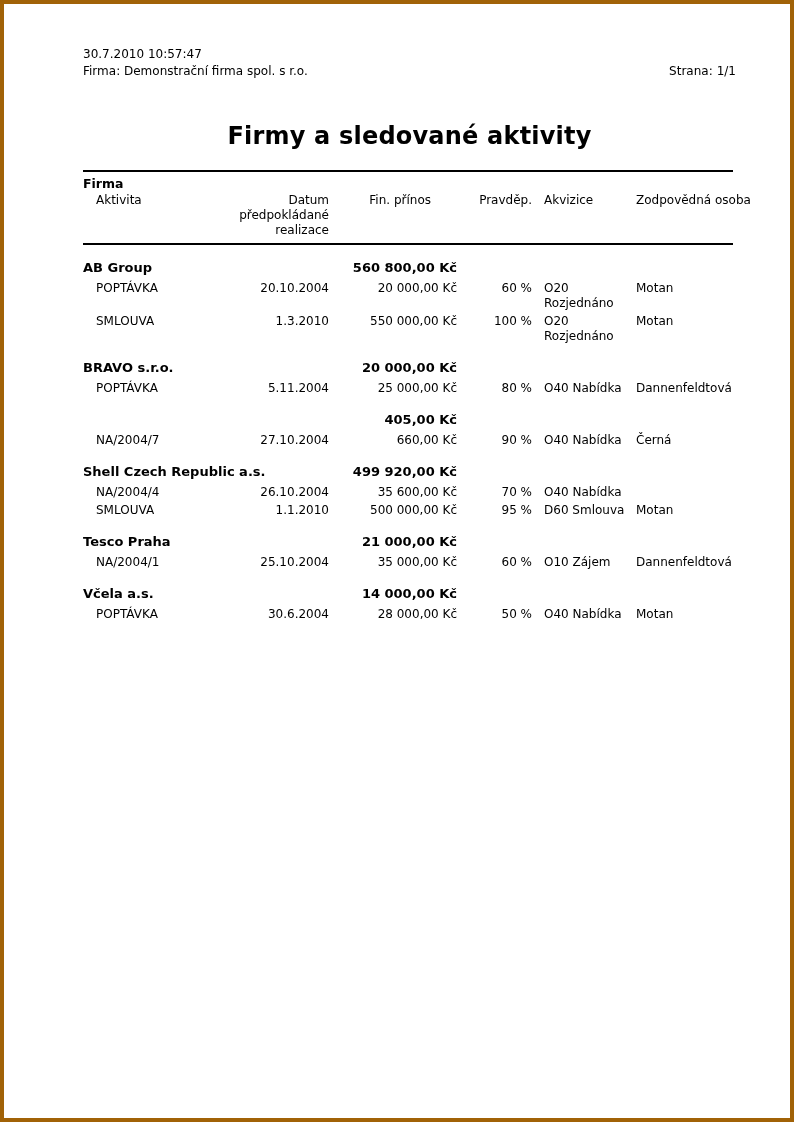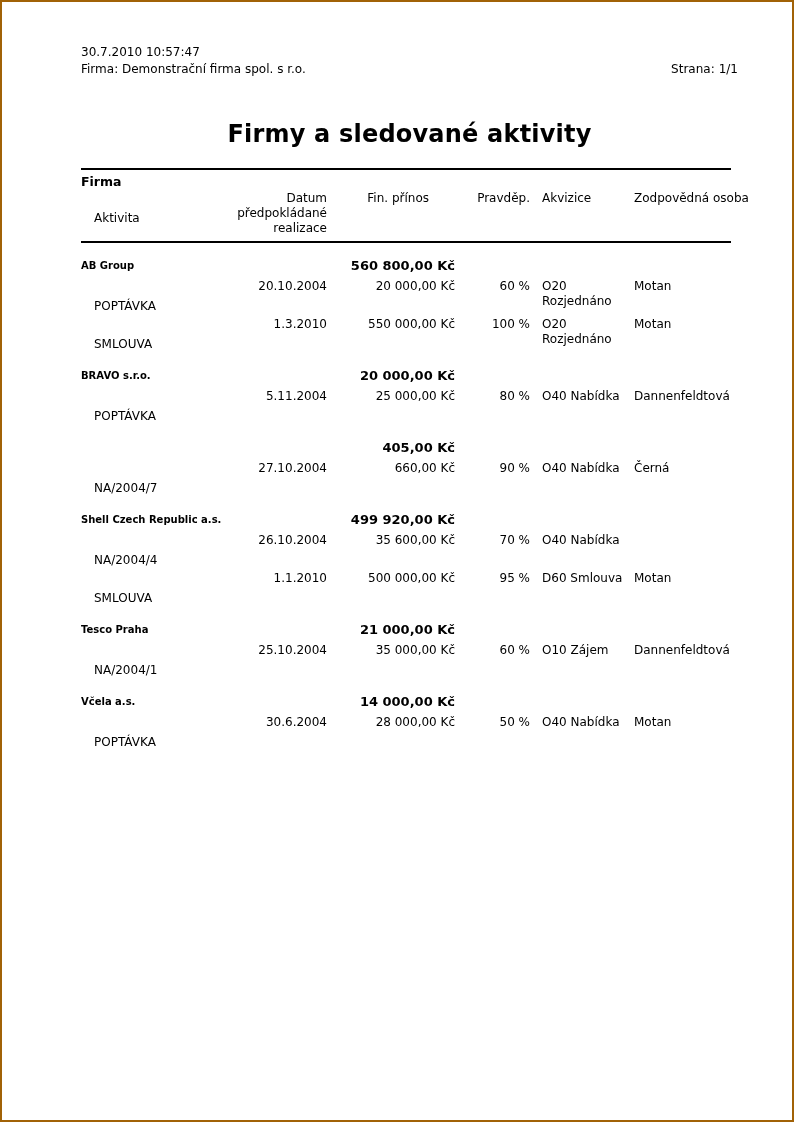--- a/index.html
+++ b/index.html
@@ -8,21 +8,21 @@
     background: #ffffff;
   }
   body {
     font-family: "DejaVu Sans", "Liberation Sans", sans-serif;
     color: #000000;
   }
   .page {
     width: 794px;
     height: 1122px;
     box-sizing: border-box;
-    border: 2px solid #a16207;
+    border: 4px solid #a16207;
     padding: 42px 54px 4px 79px;
     background: #ffffff;
     overflow: hidden;
   }
   .page-header {
     display: flex;
     justify-content: space-between;
     align-items: flex-start;
     font-size: 12px;
     line-height: 17px;
@@ -48,36 +48,36 @@
     line-height: 15px;
   }
   .grid {
     display: grid;
     grid-template-columns: 140px 106px 128px 75px 94px 1fr;
   }
   .cell {
     font-size: 12px;
     line-height: 15px;
   }
-  .c-akt   { padding-left: 13px; margin-top: 20px; }
+  .c-akt   { padding-left: 13px; }
   .c-datum { text-align: right; }
   .c-fin   { text-align: right; }
   .c-prav  { text-align: right; }
   .c-akv   { padding-left: 12px; }
   .c-osoba { padding-left: 10px; white-space: nowrap; }
   .header-grid { padding-bottom: 5px; }
   .header-grid .c-datum { white-space: pre-line; }
   .header-grid .c-fin   { padding-right: 26px; }
   .header-grid .c-osoba { overflow: visible; }
   .group { margin-top: 14px; }
   .group-row { margin-bottom: 3px; }
   .company {
     grid-column: 1 / 3;
     font-weight: bold;
-    font-size: 10px;
+    font-size: 13px;
     line-height: 17px;
   }
   .total {
     grid-column: 3;
     font-weight: bold;
     font-size: 13px;
     line-height: 17px;
     text-align: right;
   }
   .detail-row { padding: 1.5px 0; }

